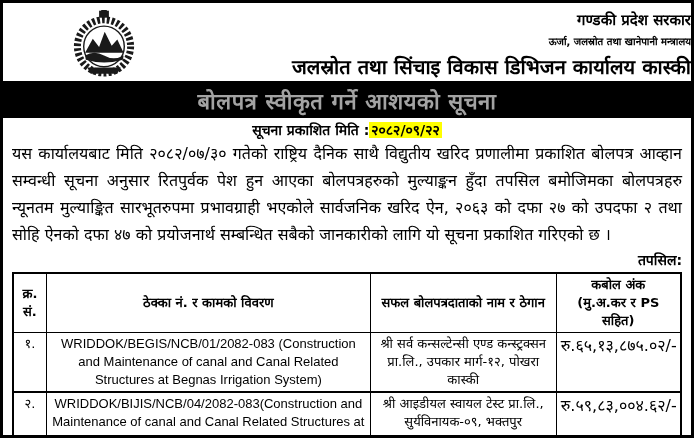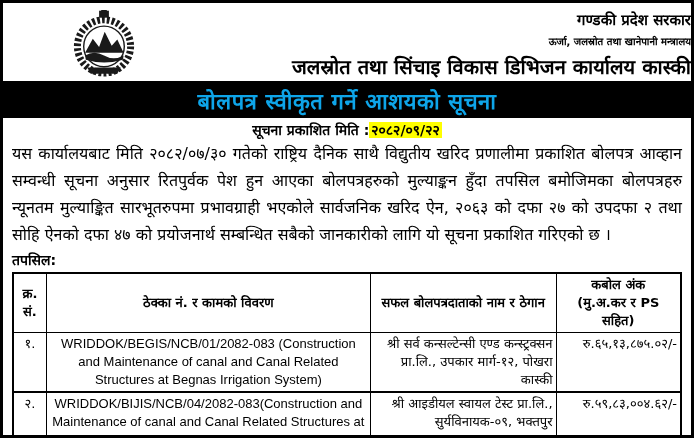--- a/index.html
+++ b/index.html
@@ -33,21 +33,21 @@
     height: 70px;
   }
   .h-line { text-align: right; font-weight: bold; }
   .h-line1 { font-size: 15px; line-height: 22px; }
   .h-line2 { font-size: 10px; line-height: 22px; }
   .h-line3 { font-size: 20px; line-height: 28px; padding-left: 43px; }
   
   .banner {
     height: 37px;
     background: #000;
-    color: #0ea5e9;
+    color: #a3a3a3;
     display: flex;
     align-items: center;
     justify-content: center;
     font-size: 22px;
     font-weight: bold;
     letter-spacing: 0.5px;
   }
   
   .content { padding: 0 9px; }
   .date-line {
@@ -64,20 +64,21 @@
   .body-text {
     font-size: 16px;
     line-height: 1.68;
     text-align: justify;
   }
   .tapasil {
     font-weight: bold;
     font-size: 14px;
     line-height: 20px;
     margin: 1px 0 2px 0;
+    text-align: right;
   }
   
   table {
     width: 100%;
     border-collapse: collapse;
     border: 2px solid #000;
     table-layout: fixed;
   }
   th, td {
     border: 1px solid #000;
@@ -95,22 +96,22 @@
   .col-contract { width: 48.5%; }
   .col-bidder { width: 27.8%; }
   .col-amount { width: 18.7%; }
   td.sn { text-align: center; font-size: 13px; line-height: 1.35; }
   td.contract {
     font-size: 13px;
     line-height: 1.38;
     text-align: center;
     font-family: "Liberation Sans", "DejaVu Sans", sans-serif;
   }
-  td.bidder { font-size: 13px; line-height: 1.38; text-align: right; }
-  td.amount { font-size: 13px; line-height: 1.35; text-align: right; padding-left: 4px; }
+  td.bidder { font-size: 13px; line-height: 1.38; text-align: center; }
+  td.amount { font-size: 16px; line-height: 1.35; text-align: center; padding-left: 4px; }
   tr.row2 td { border-top: 2px solid #000; }
 </style>
 </head>
 <body>
 
 <div class="doc">
 
   <div class="header">
     <div class="logo">
       <svg viewBox="0 0 100 100" width="70" height="70" aria-hidden="true">

